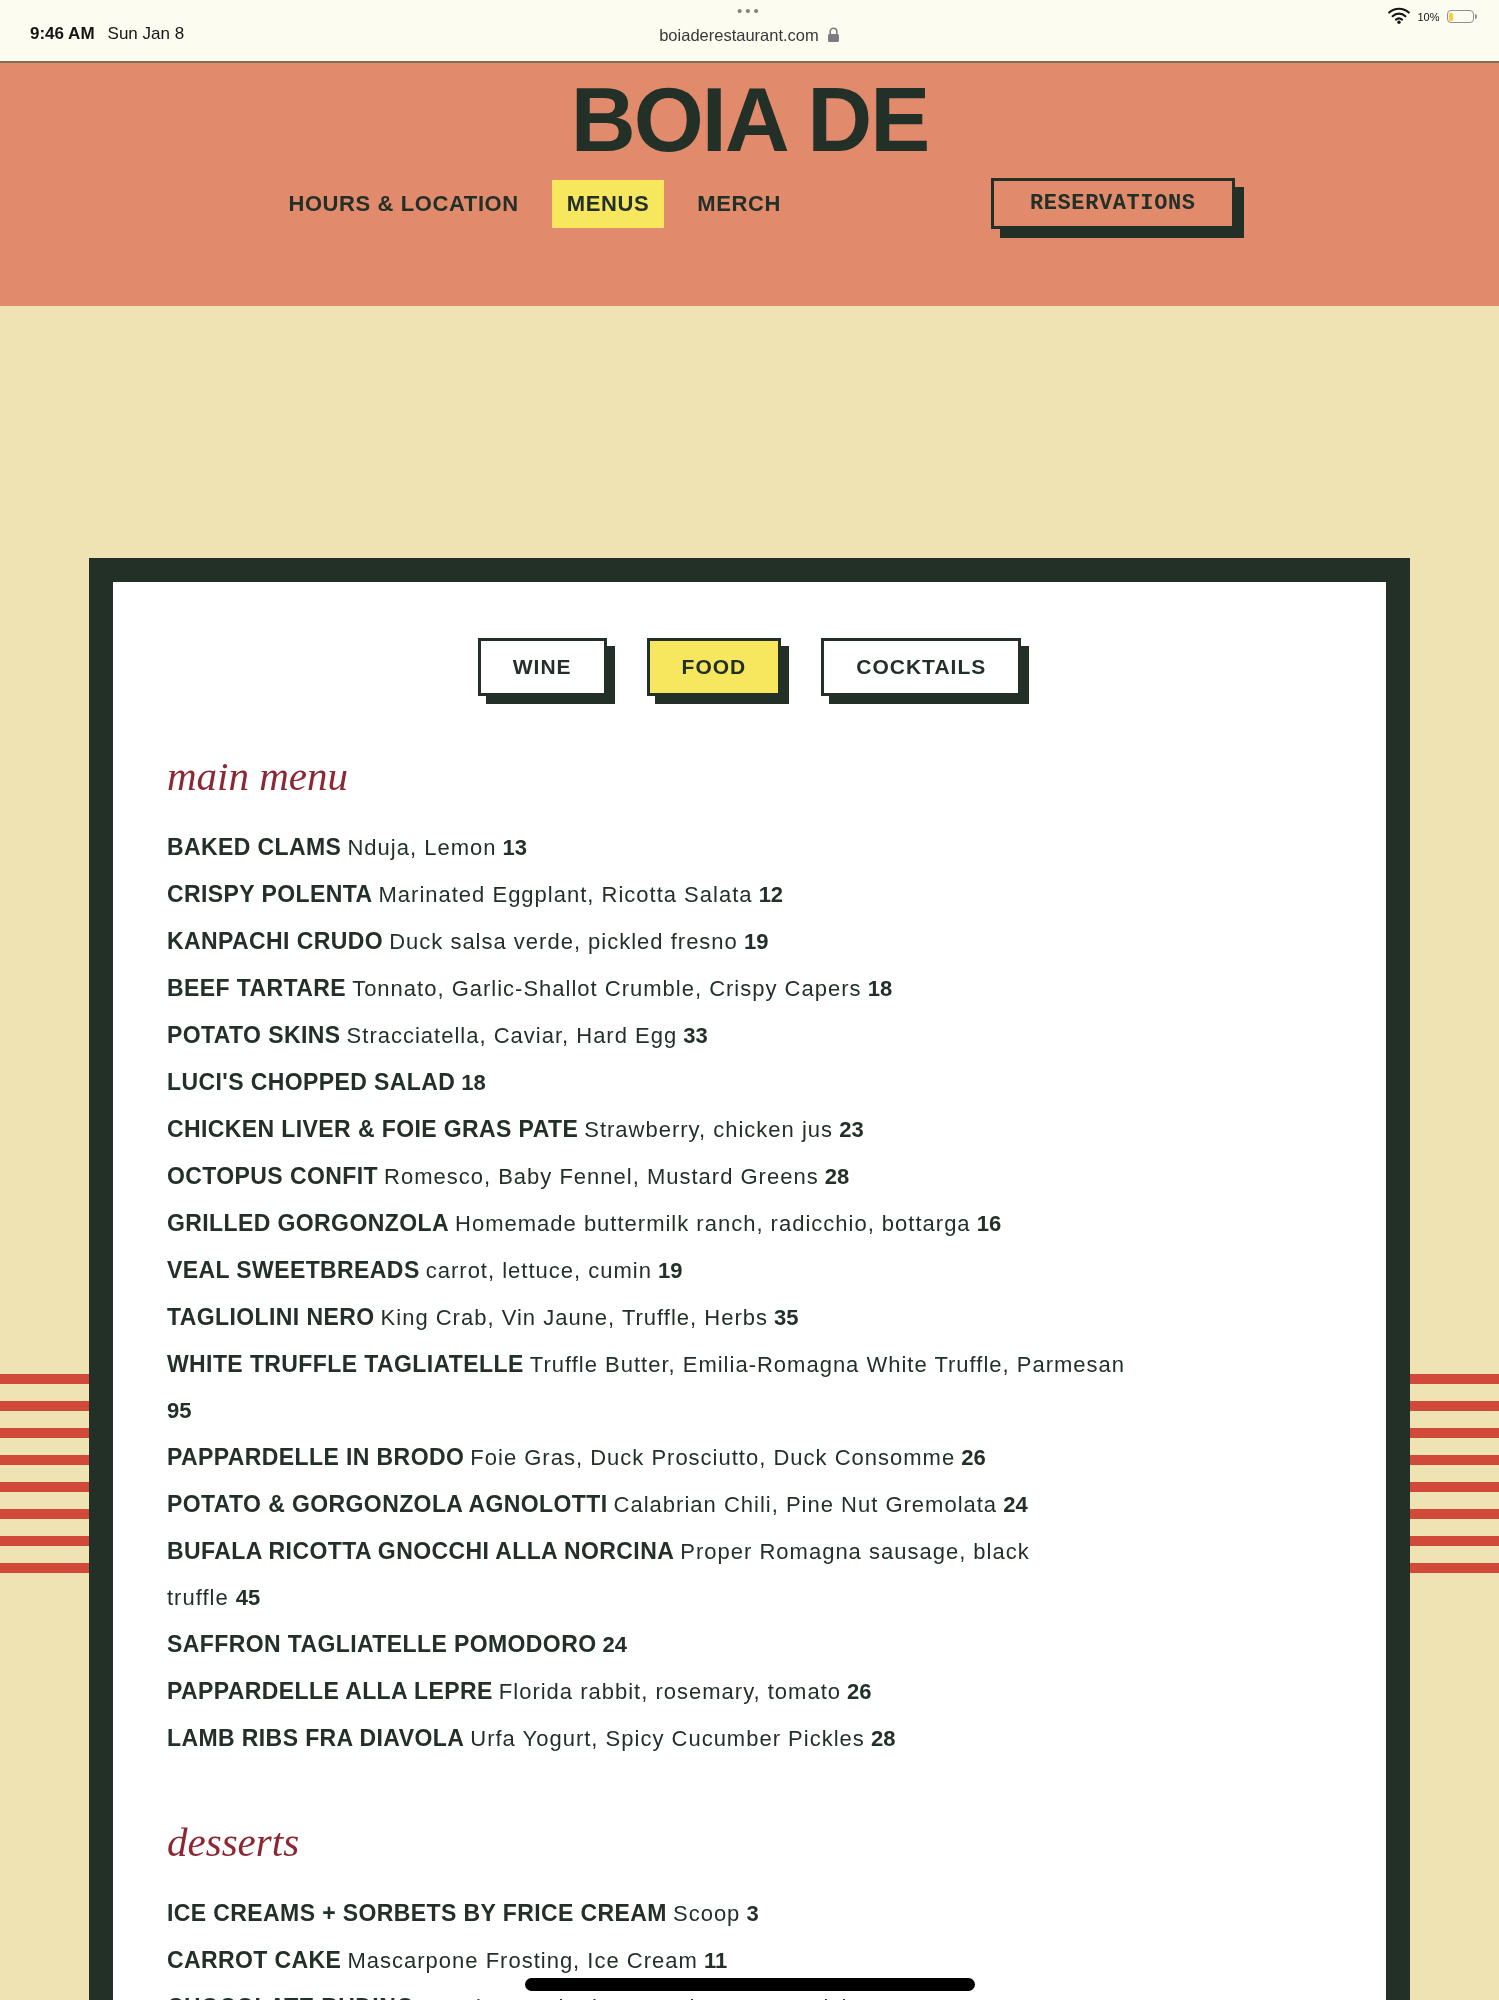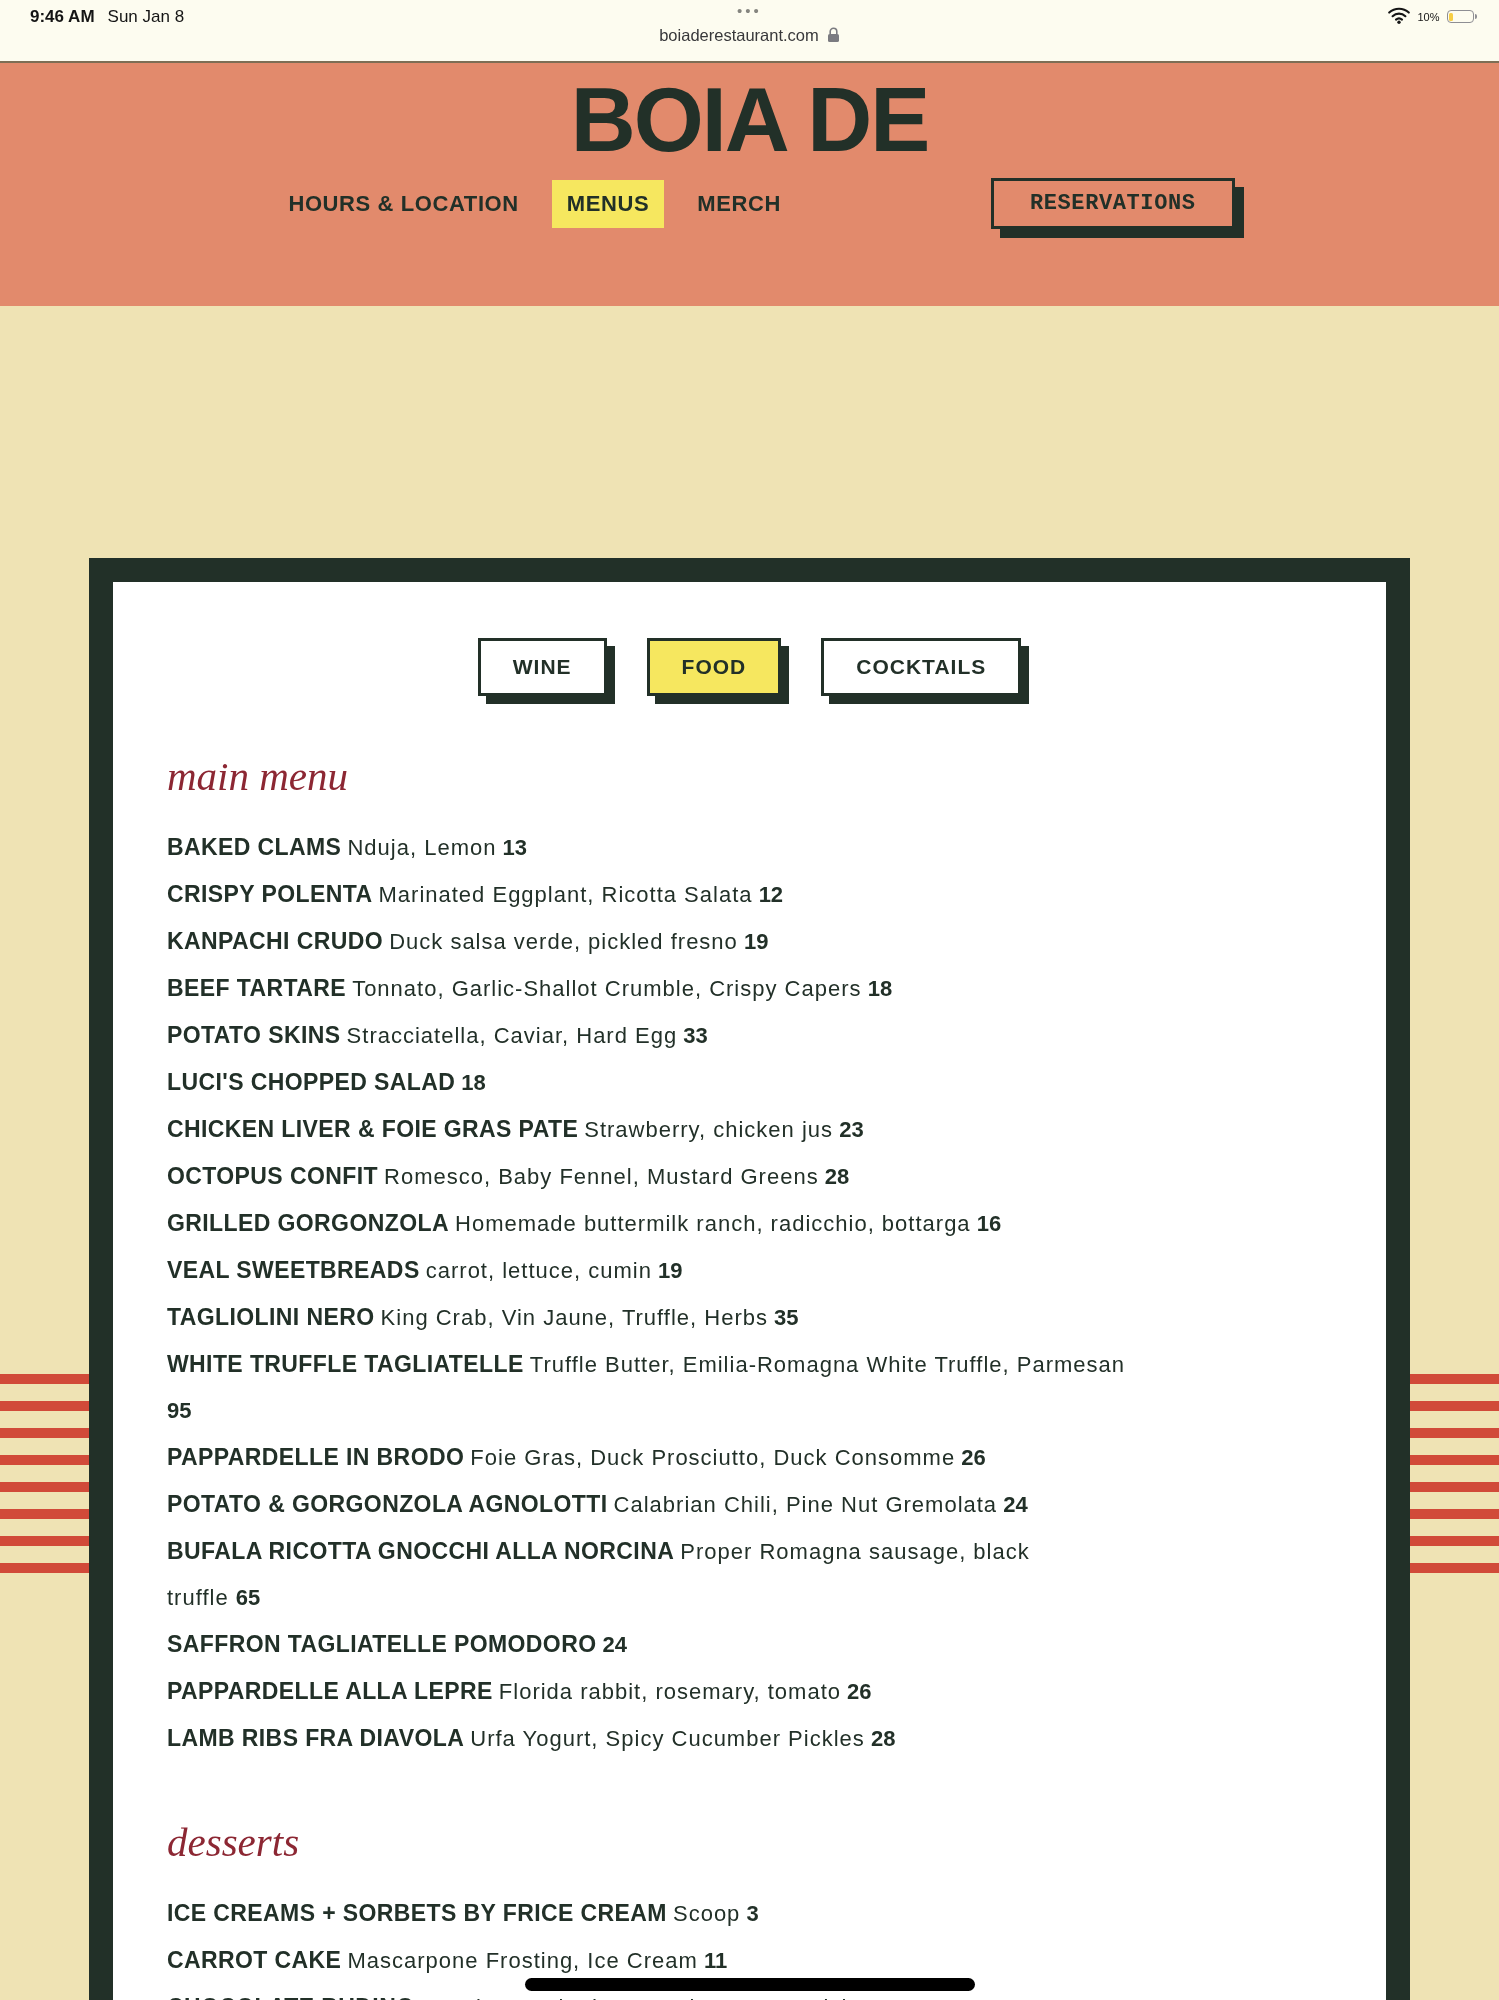--- a/index.html
+++ b/index.html
@@ -6,21 +6,21 @@
     --salmon:#E28A6C; --dark-green:#223028; --yellow:#F6E75F;
     --cream:#EFE3B4; --stripe-red:#D14A39; --heading-maroon:#8C2733;
     --chrome-bg:#FDFCF0; --battery-yellow:#F7CE45;
   }
   *{margin:0;padding:0;box-sizing:border-box;}
   body{font-family:"Liberation Sans",sans-serif;background:#888;}
   .screen{width:1499px;height:2000px;position:relative;overflow:hidden;background:var(--cream);margin:0 auto;}
 
   
   .chrome{position:relative;height:63px;background:var(--chrome-bg);border-bottom:2px solid #7d6e55;}
-  .status-left{position:absolute;left:30px;top:7px;font-size:17px;color:#151515;}
+  .status-left{position:absolute;left:30px;top:24px;font-size:17px;color:#151515;}
   .status-time{font-weight:700;}
   .status-date{font-weight:400;margin-left:13px;}
   .pages-icon{position:absolute;left:50%;top:2px;transform:translateX(-50%);color:#85857f;font-size:15px;letter-spacing:3px;cursor:default;}
   .address-bar{position:absolute;top:26px;left:0;width:100%;text-align:center;font-size:16.5px;color:#38383a;}
   .lock-icon{display:inline-block;vertical-align:-2px;margin-left:8px;}
   .status-right{position:absolute;right:22px;top:7px;display:flex;align-items:center;gap:7px;font-size:11px;color:#151515;}
   .battery{width:27px;height:13px;border:1.5px solid #8e8e93;border-radius:4px;position:relative;background:transparent;}
   .battery-fill{position:absolute;left:1.5px;top:1.5px;bottom:1.5px;width:4px;border-radius:1.5px;background:var(--battery-yellow);}
   .battery-tip{width:2.5px;height:5px;background:#8e8e93;border-radius:0 2px 2px 0;margin-left:1px;}
 
@@ -141,21 +141,21 @@
                 <div class="menu-item"><span class="mi-name">POTATO SKINS</span> <span class="mi-desc">Stracciatella, Caviar, Hard Egg</span> <span class="mi-price">33</span></div>
                 <div class="menu-item"><span class="mi-name">LUCI'S CHOPPED SALAD</span>  <span class="mi-price">18</span></div>
                 <div class="menu-item"><span class="mi-name">CHICKEN LIVER &amp; FOIE GRAS PATE</span> <span class="mi-desc">Strawberry, chicken jus</span> <span class="mi-price">23</span></div>
                 <div class="menu-item"><span class="mi-name">OCTOPUS CONFIT</span> <span class="mi-desc">Romesco, Baby Fennel, Mustard Greens</span> <span class="mi-price">28</span></div>
                 <div class="menu-item"><span class="mi-name">GRILLED GORGONZOLA</span> <span class="mi-desc">Homemade buttermilk ranch, radicchio, bottarga</span> <span class="mi-price">16</span></div>
                 <div class="menu-item"><span class="mi-name">VEAL SWEETBREADS</span> <span class="mi-desc">carrot, lettuce, cumin</span> <span class="mi-price">19</span></div>
                 <div class="menu-item"><span class="mi-name">TAGLIOLINI NERO</span> <span class="mi-desc">King Crab, Vin Jaune, Truffle, Herbs</span> <span class="mi-price">35</span></div>
                 <div class="menu-item"><span class="mi-name">WHITE TRUFFLE TAGLIATELLE</span> <span class="mi-desc">Truffle Butter, Emilia-Romagna White Truffle, Parmesan</span> <br><span class="mi-price">95</span></div>
                 <div class="menu-item"><span class="mi-name">PAPPARDELLE IN BRODO</span> <span class="mi-desc">Foie Gras, Duck Prosciutto, Duck Consomme</span> <span class="mi-price">26</span></div>
                 <div class="menu-item"><span class="mi-name">POTATO &amp; GORGONZOLA AGNOLOTTI</span> <span class="mi-desc">Calabrian Chili, Pine Nut Gremolata</span> <span class="mi-price">24</span></div>
-                <div class="menu-item"><span class="mi-name">BUFALA RICOTTA GNOCCHI ALLA NORCINA</span> <span class="mi-desc">Proper Romagna sausage, black</span> <br><span class="mi-desc">truffle </span><span class="mi-price">65</span></div>
+                <div class="menu-item"><span class="mi-name">BUFALA RICOTTA GNOCCHI ALLA NORCINA</span> <span class="mi-desc">Proper Romagna sausage, black</span> <br><span class="mi-desc">truffle </span><span class="mi-price">45</span></div>
                 <div class="menu-item"><span class="mi-name">SAFFRON TAGLIATELLE POMODORO</span>  <span class="mi-price">24</span></div>
                 <div class="menu-item"><span class="mi-name">PAPPARDELLE ALLA LEPRE</span> <span class="mi-desc">Florida rabbit, rosemary, tomato</span> <span class="mi-price">26</span></div>
                 <div class="menu-item"><span class="mi-name">LAMB RIBS FRA DIAVOLA</span> <span class="mi-desc">Urfa Yogurt, Spicy Cucumber Pickles</span> <span class="mi-price">28</span></div>
               </div>
   </section>
 
   <section>
     <h2 class="section-heading">desserts</h2>
     <div class="menu-list">
                 <div class="menu-item"><span class="mi-name">ICE CREAMS + SORBETS BY FRICE CREAM</span> <span class="mi-desc">Scoop</span> <span class="mi-price">3</span></div>

